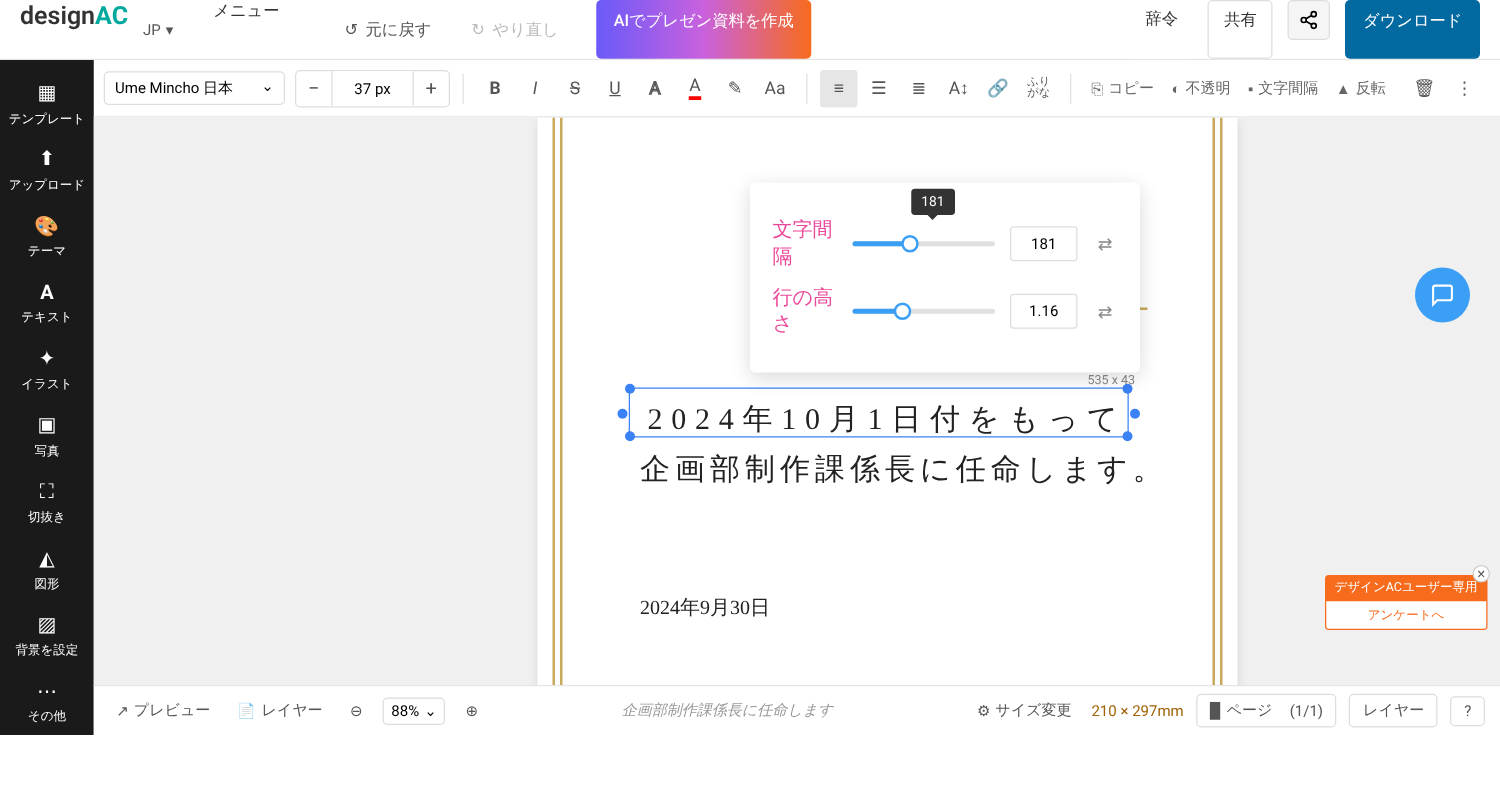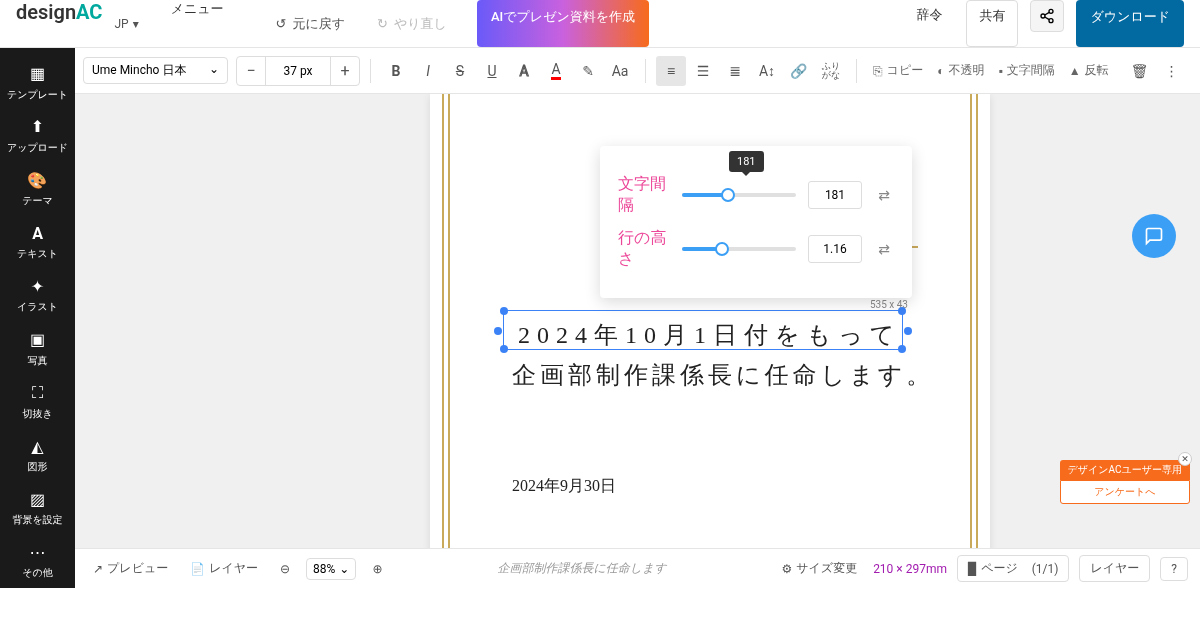--- a/index.html
+++ b/index.html
@@ -253,19 +253,19 @@
     <div class="bottombar">
       <span class="bb-btn">↗ <span>プレビュー</span></span>
       <span class="bb-btn">📄 <span>レイヤー</span></span>
       <span class="bb-btn">⊖</span>
       <span class="zoom-sel"><span>88%</span> ⌄</span>
       <span class="bb-btn">⊕</span>
       <span class="bb-spacer"></span>
       <span class="status-txt">企画部制作課係長に任命します</span>
       <span class="bb-spacer"></span>
       <span class="bb-btn">⚙ <span>サイズ変更</span></span>
-      <span style="color:#a21caf">210 × 297mm</span>
+      <span style="color:#a16207">210 × 297mm</span>
       <span class="bb-btn bb-btn-border">▉ <span>ページ</span>&nbsp;&nbsp;<span>(1/1)</span></span>
       <span class="bb-btn bb-btn-border">レイヤー</span>
       <span class="bb-btn bb-btn-border">?</span>
     </div>
   </div>
 </div>
 
 </body></html>

